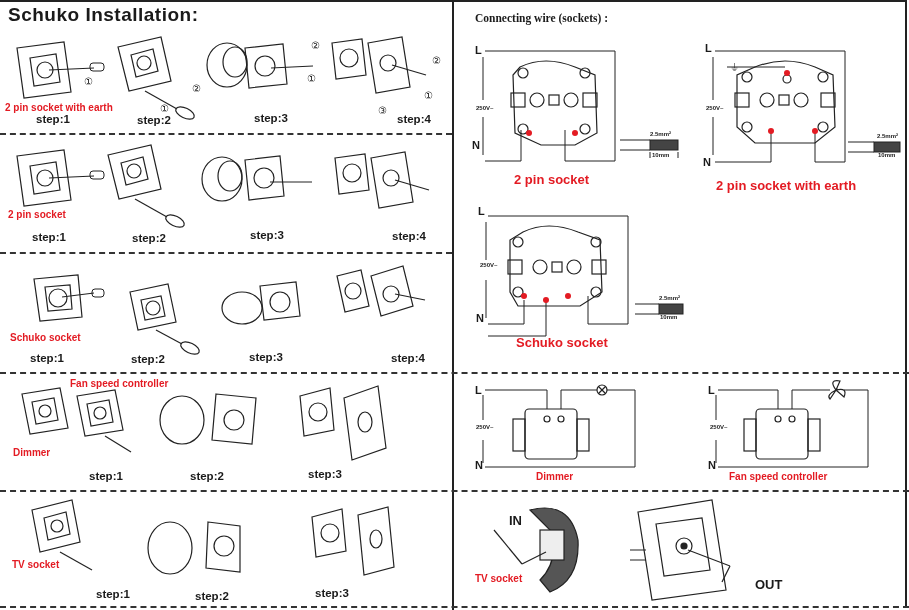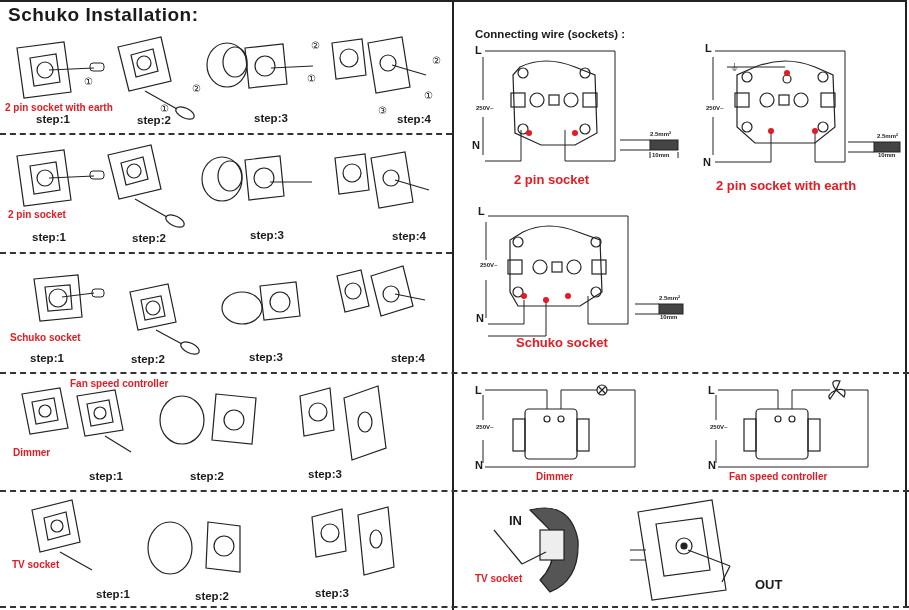--- a/index.html
+++ b/index.html
@@ -3,21 +3,21 @@
 <meta charset="utf-8">
 <style>
   html, body { margin: 0; padding: 0; background: #ffffff; }
   body { width: 909px; height: 610px; position: relative; overflow: hidden;
          font-family: "Liberation Sans", sans-serif; color: #1a1a1a; }
   .frame { position: absolute; left: 0; top: 0; width: 907px; height: 608px;
            border-right: 2px solid #222; border-top: 2px solid #222; box-sizing: border-box; }
   .vdiv { position: absolute; left: 452px; top: 0; width: 2px; height: 610px; background: #222; }
   .hdash { position: absolute; height: 0; border-top: 2px dashed #333; }
   .title { position: absolute; left: 8px; top: 4px; font-size: 19px; font-weight: bold; letter-spacing: 0.5px; }
-  .rtitle { position: absolute; left: 475px; top: 28px; font-size: 11.5px; font-weight: bold; }
+  .rtitle { position: absolute; left: 475px; top: 12px; font-size: 11.5px; font-weight: bold; font-family: Liberation Serif, serif; }
   .lbl { position: absolute; font-size: 10px; }
   .step { position: absolute; font-size: 11.5px; font-weight: bold; }
   .red-lbl { position: absolute; font-size: 10px; color: #e31b23; font-weight: bold; white-space: nowrap; }
   .big-red { position: absolute; font-size: 13px; color: #e31b23; font-weight: bold; white-space: nowrap; }
   .ln { position: absolute; font-size: 11px; font-weight: bold; }
   .v { position: absolute; font-size: 6px; font-weight: bold; }
   svg { position: absolute; overflow: visible; }
   .io { position: absolute; font-size: 13px; font-weight: bold; padding-left: 27px; }
 </style>
 </head>

